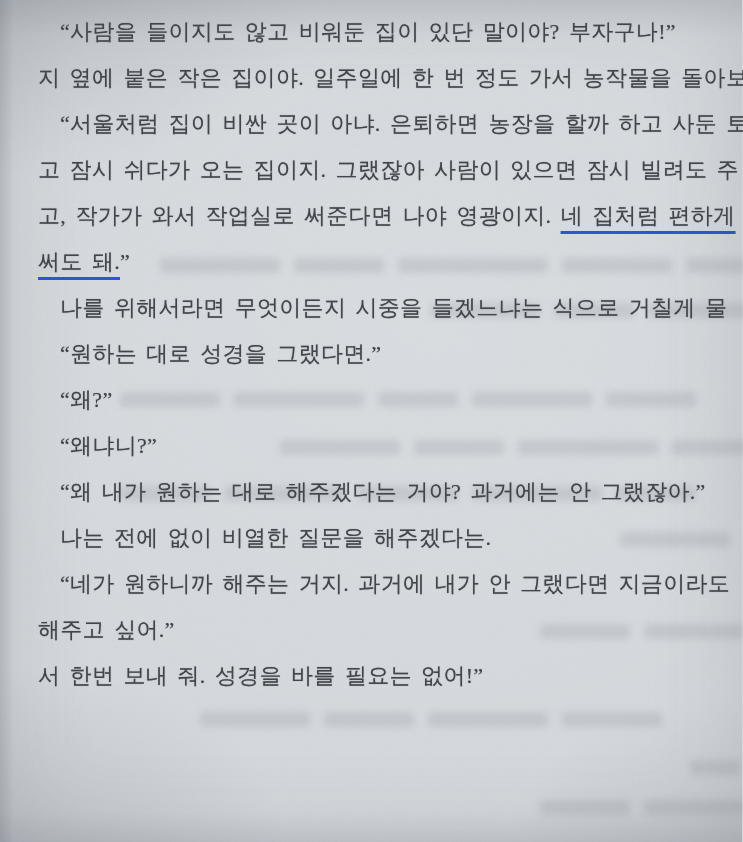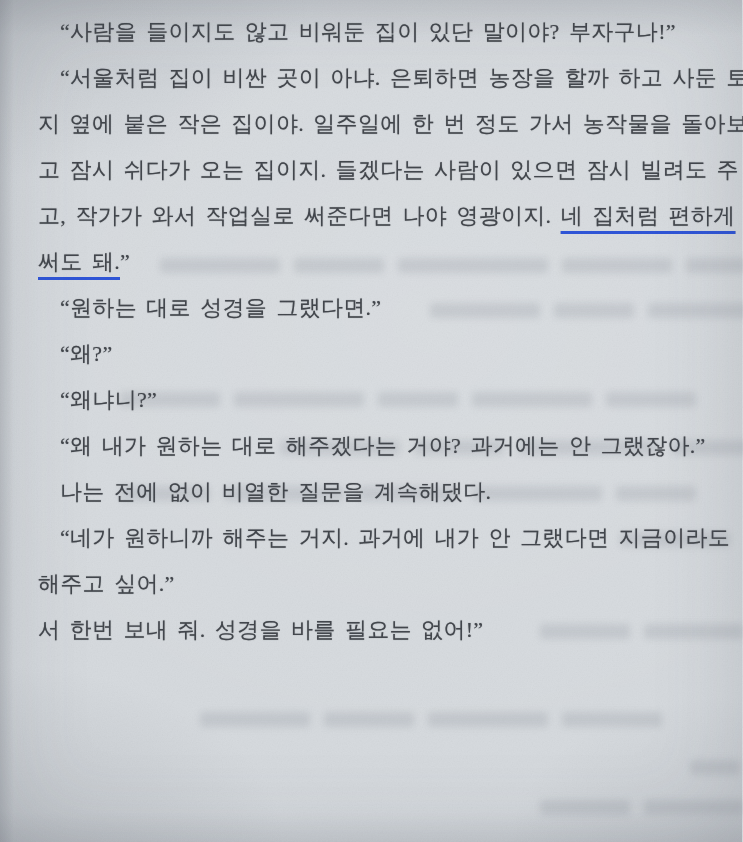--- a/index.html
+++ b/index.html
@@ -141,30 +141,31 @@
         <i style="width: 50px;"></i>
       </div>
       <div class="ghost-row" style="top: 800px; left: 540px;">
         <i style="width: 90px;"></i>
         <i style="width: 100px;"></i>
       </div>
     </div>
 
   <div class="page-text">
       <div class="line indent"><span>“사람을 들이지도 않고 비워둔 집이 있단 말이야? 부자구나!”</span></div>
+      <div class="line"><span>지 옆에 붙은 작은 집이야. 일주일에 한 번 정도 가서 농작물을 돌아보</span></div>
       <div class="line indent"><span>“서울처럼 집이 비싼 곳이 아냐. 은퇴하면 농장을 할까 하고 사둔 토</span></div>
-      <div class="line"><span>지 옆에 붙은 작은 집이야. 일주일에 한 번 정도 가서 농작물을 돌아보</span></div>
-      <div class="line"><span>고 잠시 쉬다가 오는 집이지. 들겠다는 사람이 있으면 잠시 빌려도 주</span></div>
+      <div class="line"><span>고 잠시 쉬다가 오는 집이지. 그랬잖아 사람이 있으면 잠시 빌려도 주</span></div>
       <div class="line"><span>고, 작가가 와서 작업실로 써준다면 나야 영광이지. </span><span class="u">네 집처럼 편하게</span></div>
       <div class="line"><span class="u">써도 돼.</span><span>”</span></div>
+      <div class="line indent"><span>나를 위해서라면 무엇이든지 시중을 들겠느냐는 식으로 거칠게 물</span></div>
       <div class="line indent"><span>“원하는 대로 성경을 그랬다면.”</span></div>
       <div class="line indent"><span>“왜?”</span></div>
       <div class="line indent"><span>“왜냐니?”</span></div>
       <div class="line indent"><span>“왜 내가 원하는 대로 해주겠다는 거야? 과거에는 안 그랬잖아.”</span></div>
-      <div class="line indent"><span>나는 전에 없이 비열한 질문을 계속해댔다.</span></div>
+      <div class="line indent"><span>나는 전에 없이 비열한 질문을 해주겠다는.</span></div>
       <div class="line indent"><span>“네가 원하니까 해주는 거지. 과거에 내가 안 그랬다면 지금이라도</span></div>
       <div class="line"><span>해주고 싶어.”</span></div>
       <div class="line"><span>서 한번 보내 줘. 성경을 바를 필요는 없어!”</span></div>
     </div>
 
   <svg class="grain" width="743" height="842" xmlns="http://www.w3.org/2000/svg">
     <filter id="paperNoise">
       <feTurbulence type="fractalNoise" baseFrequency="0.8" numOctaves="2" stitchTiles="stitch"></feTurbulence>
       <feColorMatrix type="saturate" values="0"></feColorMatrix>
     </filter>

